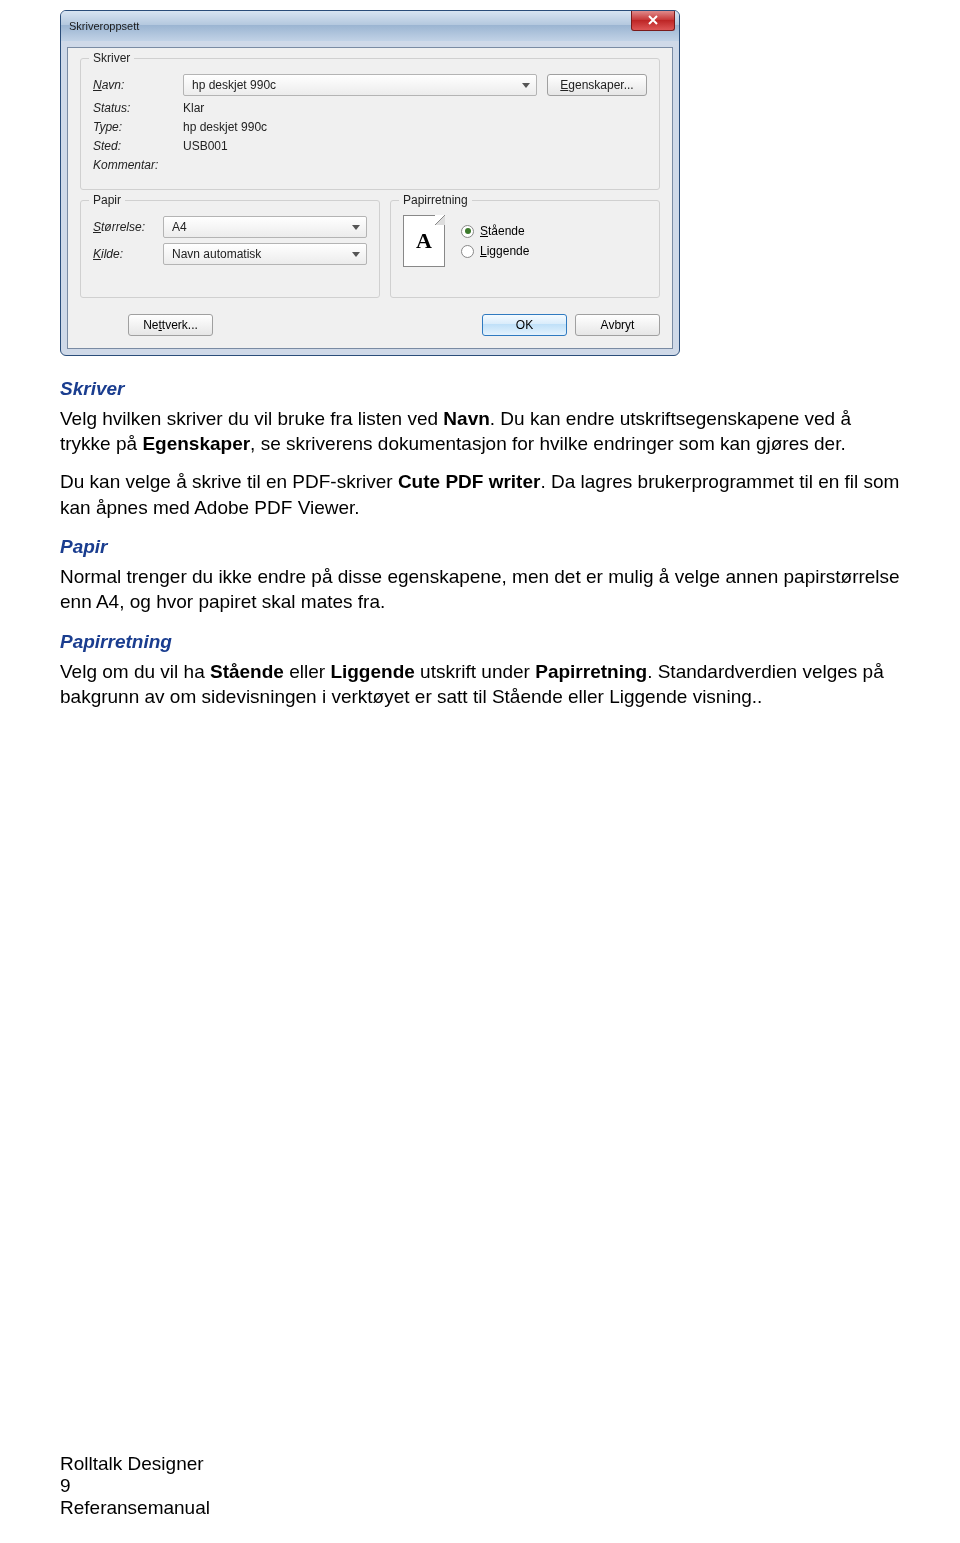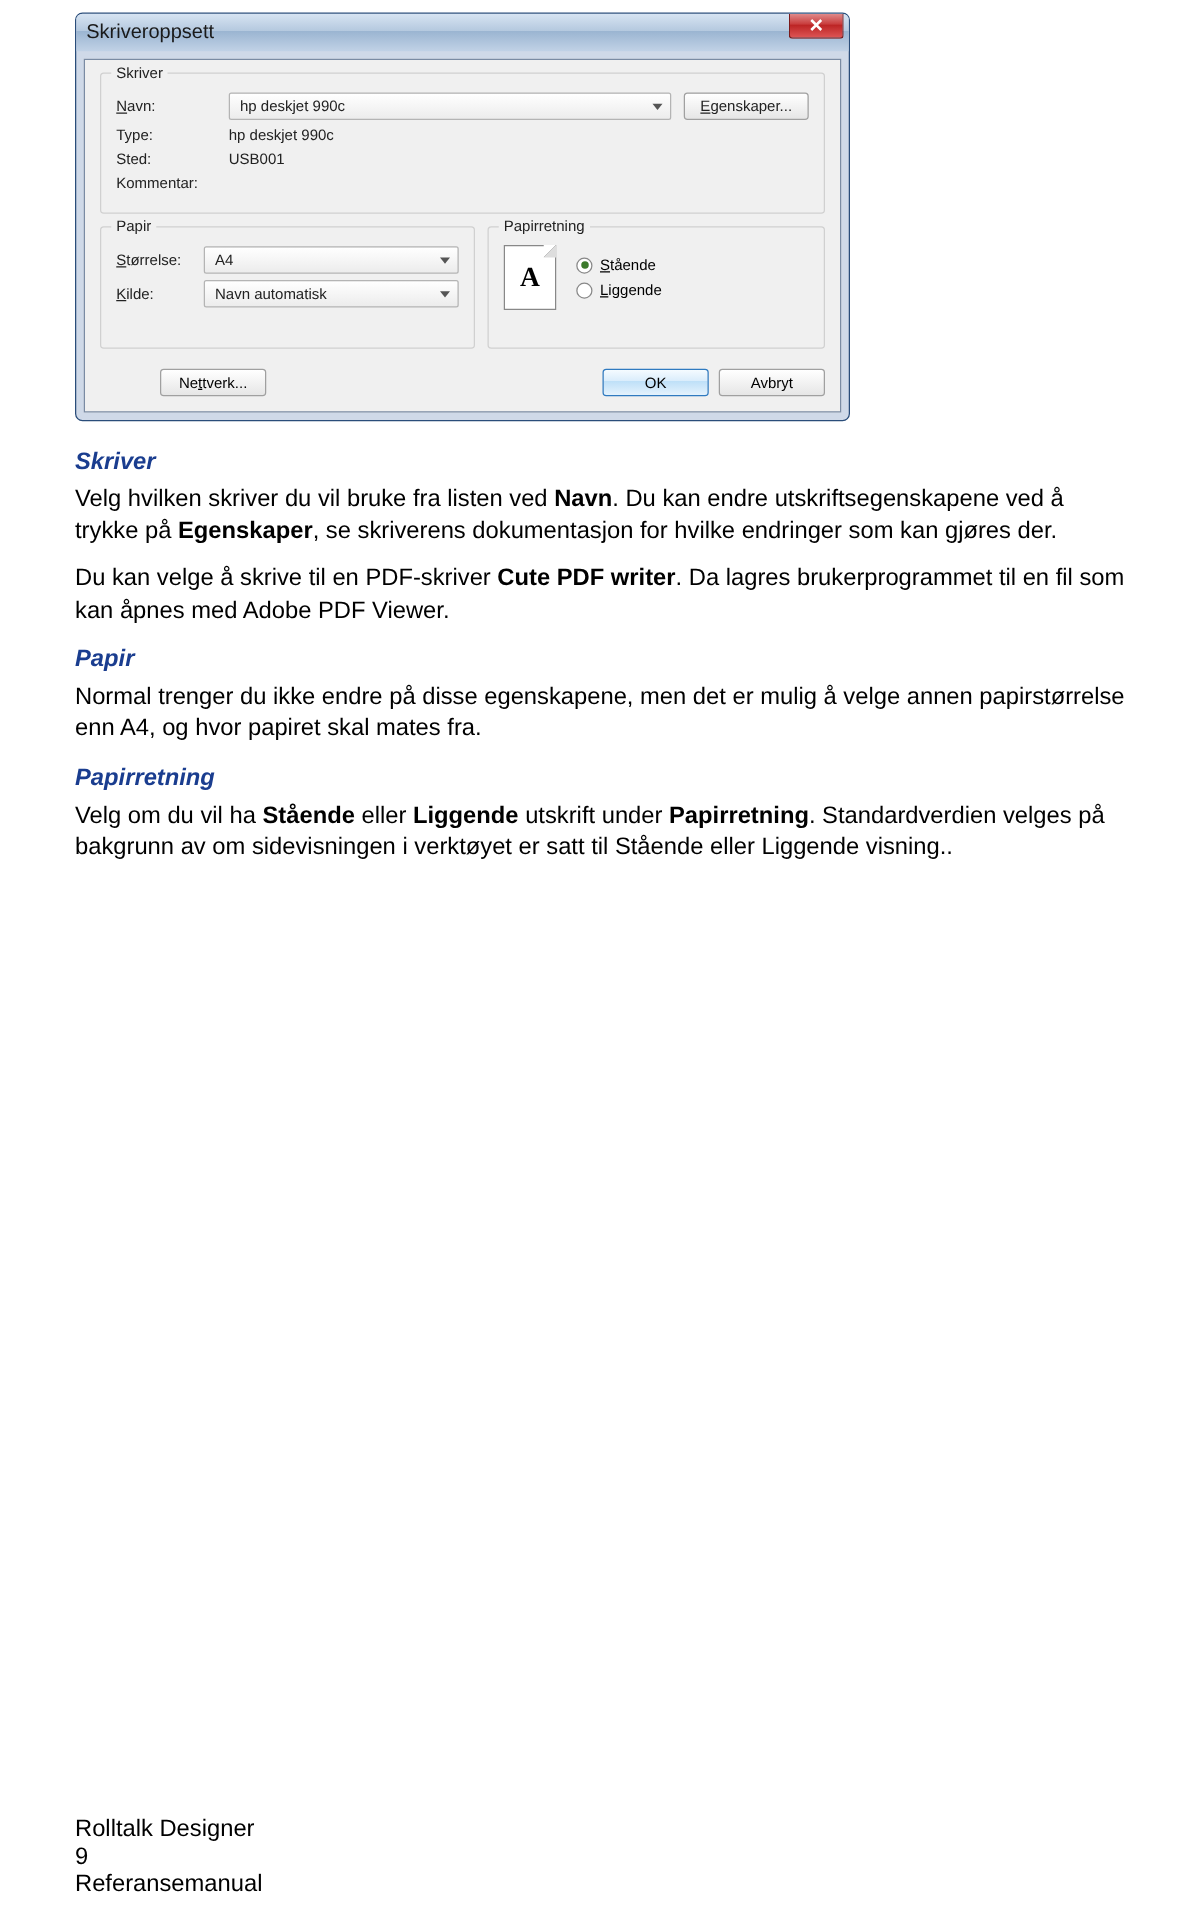--- a/index.html
+++ b/index.html
@@ -27,21 +27,21 @@
   }
   .titlebar {
     height: 30px;
     background: linear-gradient(to bottom, #d7e4f2 0%, #b5c9df 45%, #9ab4d1 46%, #c1d2e6 100%);
     display: flex;
     align-items: center;
     padding-left: 8px;
     position: relative;
   }
   .titlebar-text {
-    font-size: 16px;
+    font-size: 11px;
     color: #1a1a1a;
   }
   .close-btn {
     position: absolute;
     right: 4px;
     top: 0;
     width: 44px;
     height: 20px;
     background: linear-gradient(to bottom, #e08b8b 0%, #c83a3a 45%, #b22 46%, #d55 100%);
     border: 1px solid #7a1a1a;
@@ -78,20 +78,21 @@
   }
   .row {
     display: flex;
     align-items: center;
     margin: 5px 0;
     font-size: 12px;
     color: #222;
   }
   .lbl {
     width: 90px;
+    font-style: italic;
   }
   .underline { text-decoration: underline; text-decoration-skip-ink: none; }
   .val { flex: 0 0 auto; }
   .dropdown {
     display: flex;
     align-items: center;
     justify-content: space-between;
     height: 22px;
     border: 1px solid #b4b4b4;
     border-radius: 2px;
@@ -232,20 +233,24 @@
 
       <div class="fieldset">
         <div class="legend">Skriver</div>
         <div class="row">
           <div class="lbl"><span class="underline">N</span>avn:</div>
           <div class="dropdown" style="flex:1; margin-right:10px;">
             <span>hp deskjet 990c</span>
             <span class="arrow"></span>
           </div>
           <div class="btn" style="min-width:100px;"><span class="underline">E</span>genskaper...</div>
+        </div>
+        <div class="row">
+          <div class="lbl">Status:</div>
+          <div class="val">Klar</div>
         </div>
         <div class="row">
           <div class="lbl">Type:</div>
           <div class="val">hp deskjet 990c</div>
         </div>
         <div class="row">
           <div class="lbl">Sted:</div>
           <div class="val">USB001</div>
         </div>
         <div class="row">

